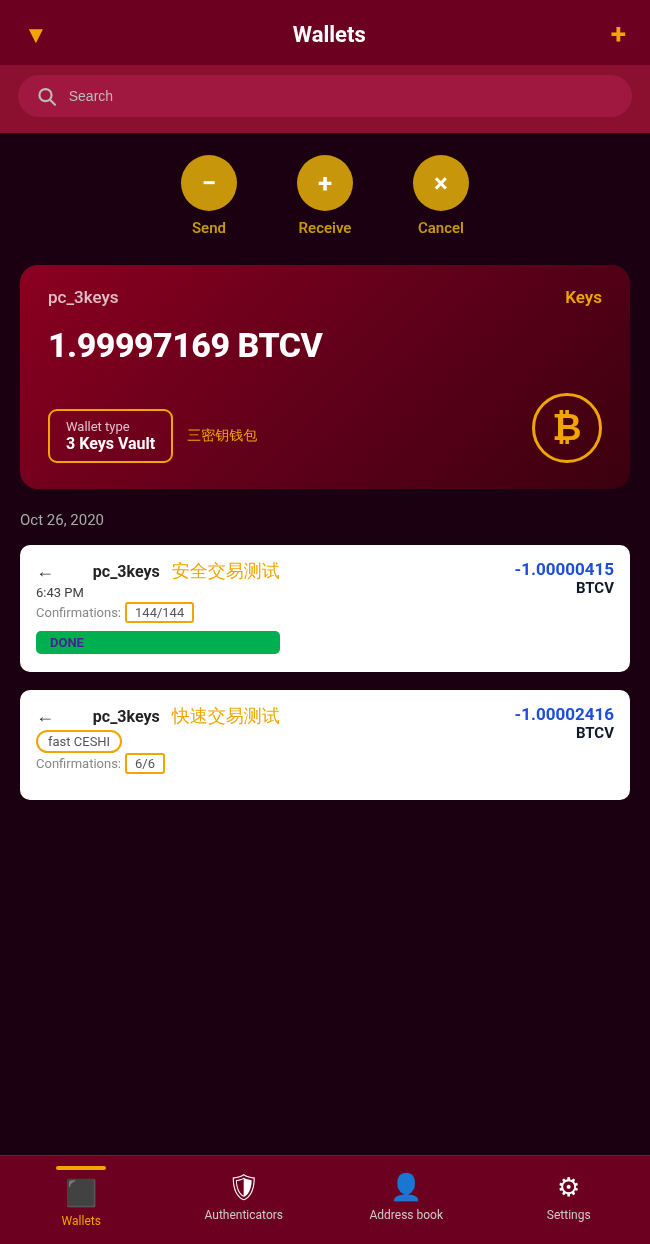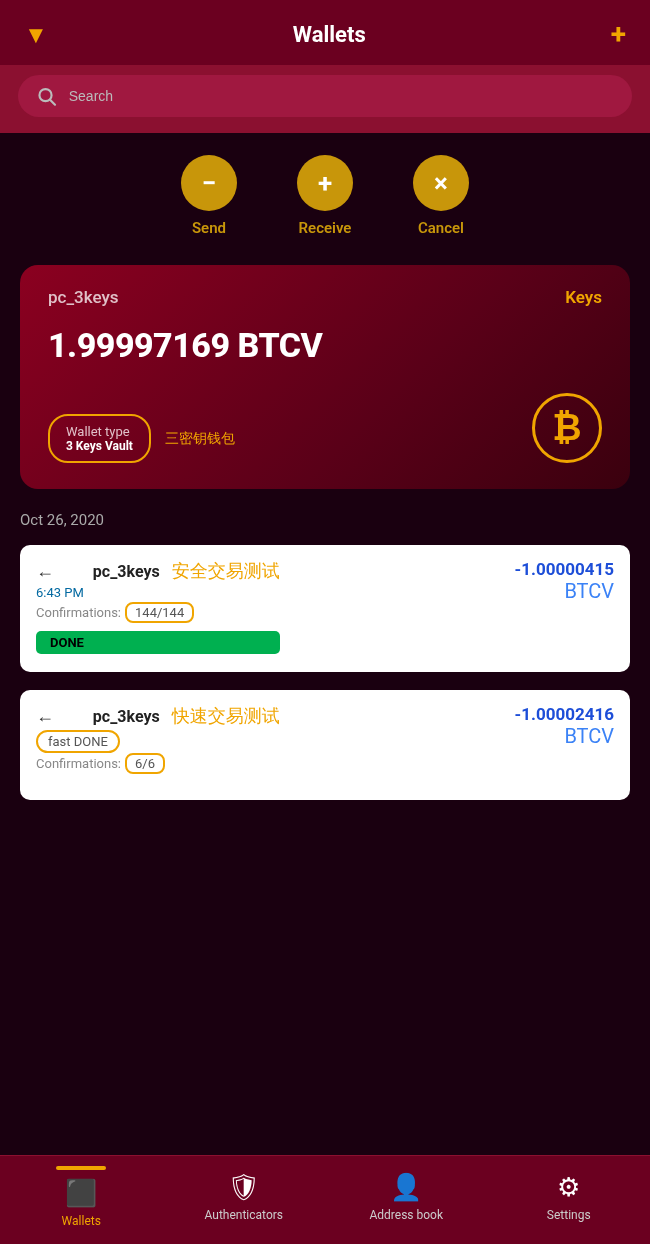--- a/index.html
+++ b/index.html
@@ -118,29 +118,29 @@
       margin-bottom: 28px;
       letter-spacing: -0.5px;
     }
     .wallet-card-bottom {
       display: flex;
       justify-content: space-between;
       align-items: flex-end;
     }
     .wallet-type-box {
       border: 2px solid #f0a500;
-      border-radius: 20px;
+      border-radius: 9px;
       padding: 8px 16px;
     }
     .wallet-type-label {
       font-size: 13px;
       color: #e0c0c8;
     }
     .wallet-type-value {
-      font-size: 12px;
+      font-size: 16px;
       font-weight: 700;
       color: #fff;
     }
     .wallet-type-chinese {
       font-size: 14px;
       color: #f0a500;
       margin-left: 8px;
     }
     .bitcoin-icon {
       width: 70px;
@@ -196,59 +196,59 @@
       font-size: 16px;
       font-weight: 700;
       color: #222;
     }
     .tx-chinese {
       font-size: 18px;
       color: #f0a500;
       margin-left: 4px;
     }
     .tx-time {
-      color: #0369a1;
+      color: #404040;
       font-size: 13px;
       margin-bottom: 2px;
     }
     .tx-confirmations {
       color: #888;
       font-size: 13px;
       margin-bottom: 8px;
     }
     .tx-confirm-circle {
       display: inline-block;
       border: 2px solid #f0a500;
-      border-radius: 8px;
+      border-radius: 3px;
       padding: 1px 8px;
       font-size: 13px;
       color: #555;
       margin-left: 4px;
     }
     .tx-done-badge {
       background: #00b050;
-      color: #000000;
+      color: #4c1d95;
       font-size: 13px;
       font-weight: 700;
       padding: 4px 14px;
       border-radius: 5px;
       display: inline-block;
     }
     .tx-amount {
       text-align: right;
     }
     .tx-amount-value {
       color: #1d4ed8;
       font-size: 17px;
       font-weight: 700;
     }
     .tx-amount-currency {
-      color: #3b82f6;
-      font-size: 20px;
-      font-weight: 400;
+      color: #0f172a;
+      font-size: 15px;
+      font-weight: 700;
     }
 
     
     .bottom-nav {
       position: fixed;
       bottom: 0;
       left: 0;
       width: 650px;
       background: #6b0020;
       display: flex;
@@ -377,21 +377,21 @@
     <div class="tx-item">
       <div class="tx-item-header">
         <div class="tx-left">
           <div class="tx-title-row">
             <span class="tx-arrow">←</span>
             <span style="font-size:18px;">🗂</span>
             <span class="tx-wallet-name">pc_3keys</span>
             <span class="tx-chinese">快速交易测试</span>
           </div>
           <div style="display:flex; align-items:center; gap:4px;">
-            <span style="border:2px solid #f0a500; border-radius:12px; padding:2px 10px; font-size:13px; color:#555;">fast DONE</span>
+            <span style="border:2px solid #f0a500; border-radius:12px; padding:2px 10px; font-size:13px; color:#555;">fast CESHI</span>
           </div>
           <div class="tx-confirmations">
             <span>Confirmations:</span><span class="tx-confirm-circle">6/6</span>
           </div>
         </div>
         <div class="tx-amount">
           <div class="tx-amount-value">-1.00002416</div>
           <div class="tx-amount-currency">BTCV</div>
         </div>
       </div>

